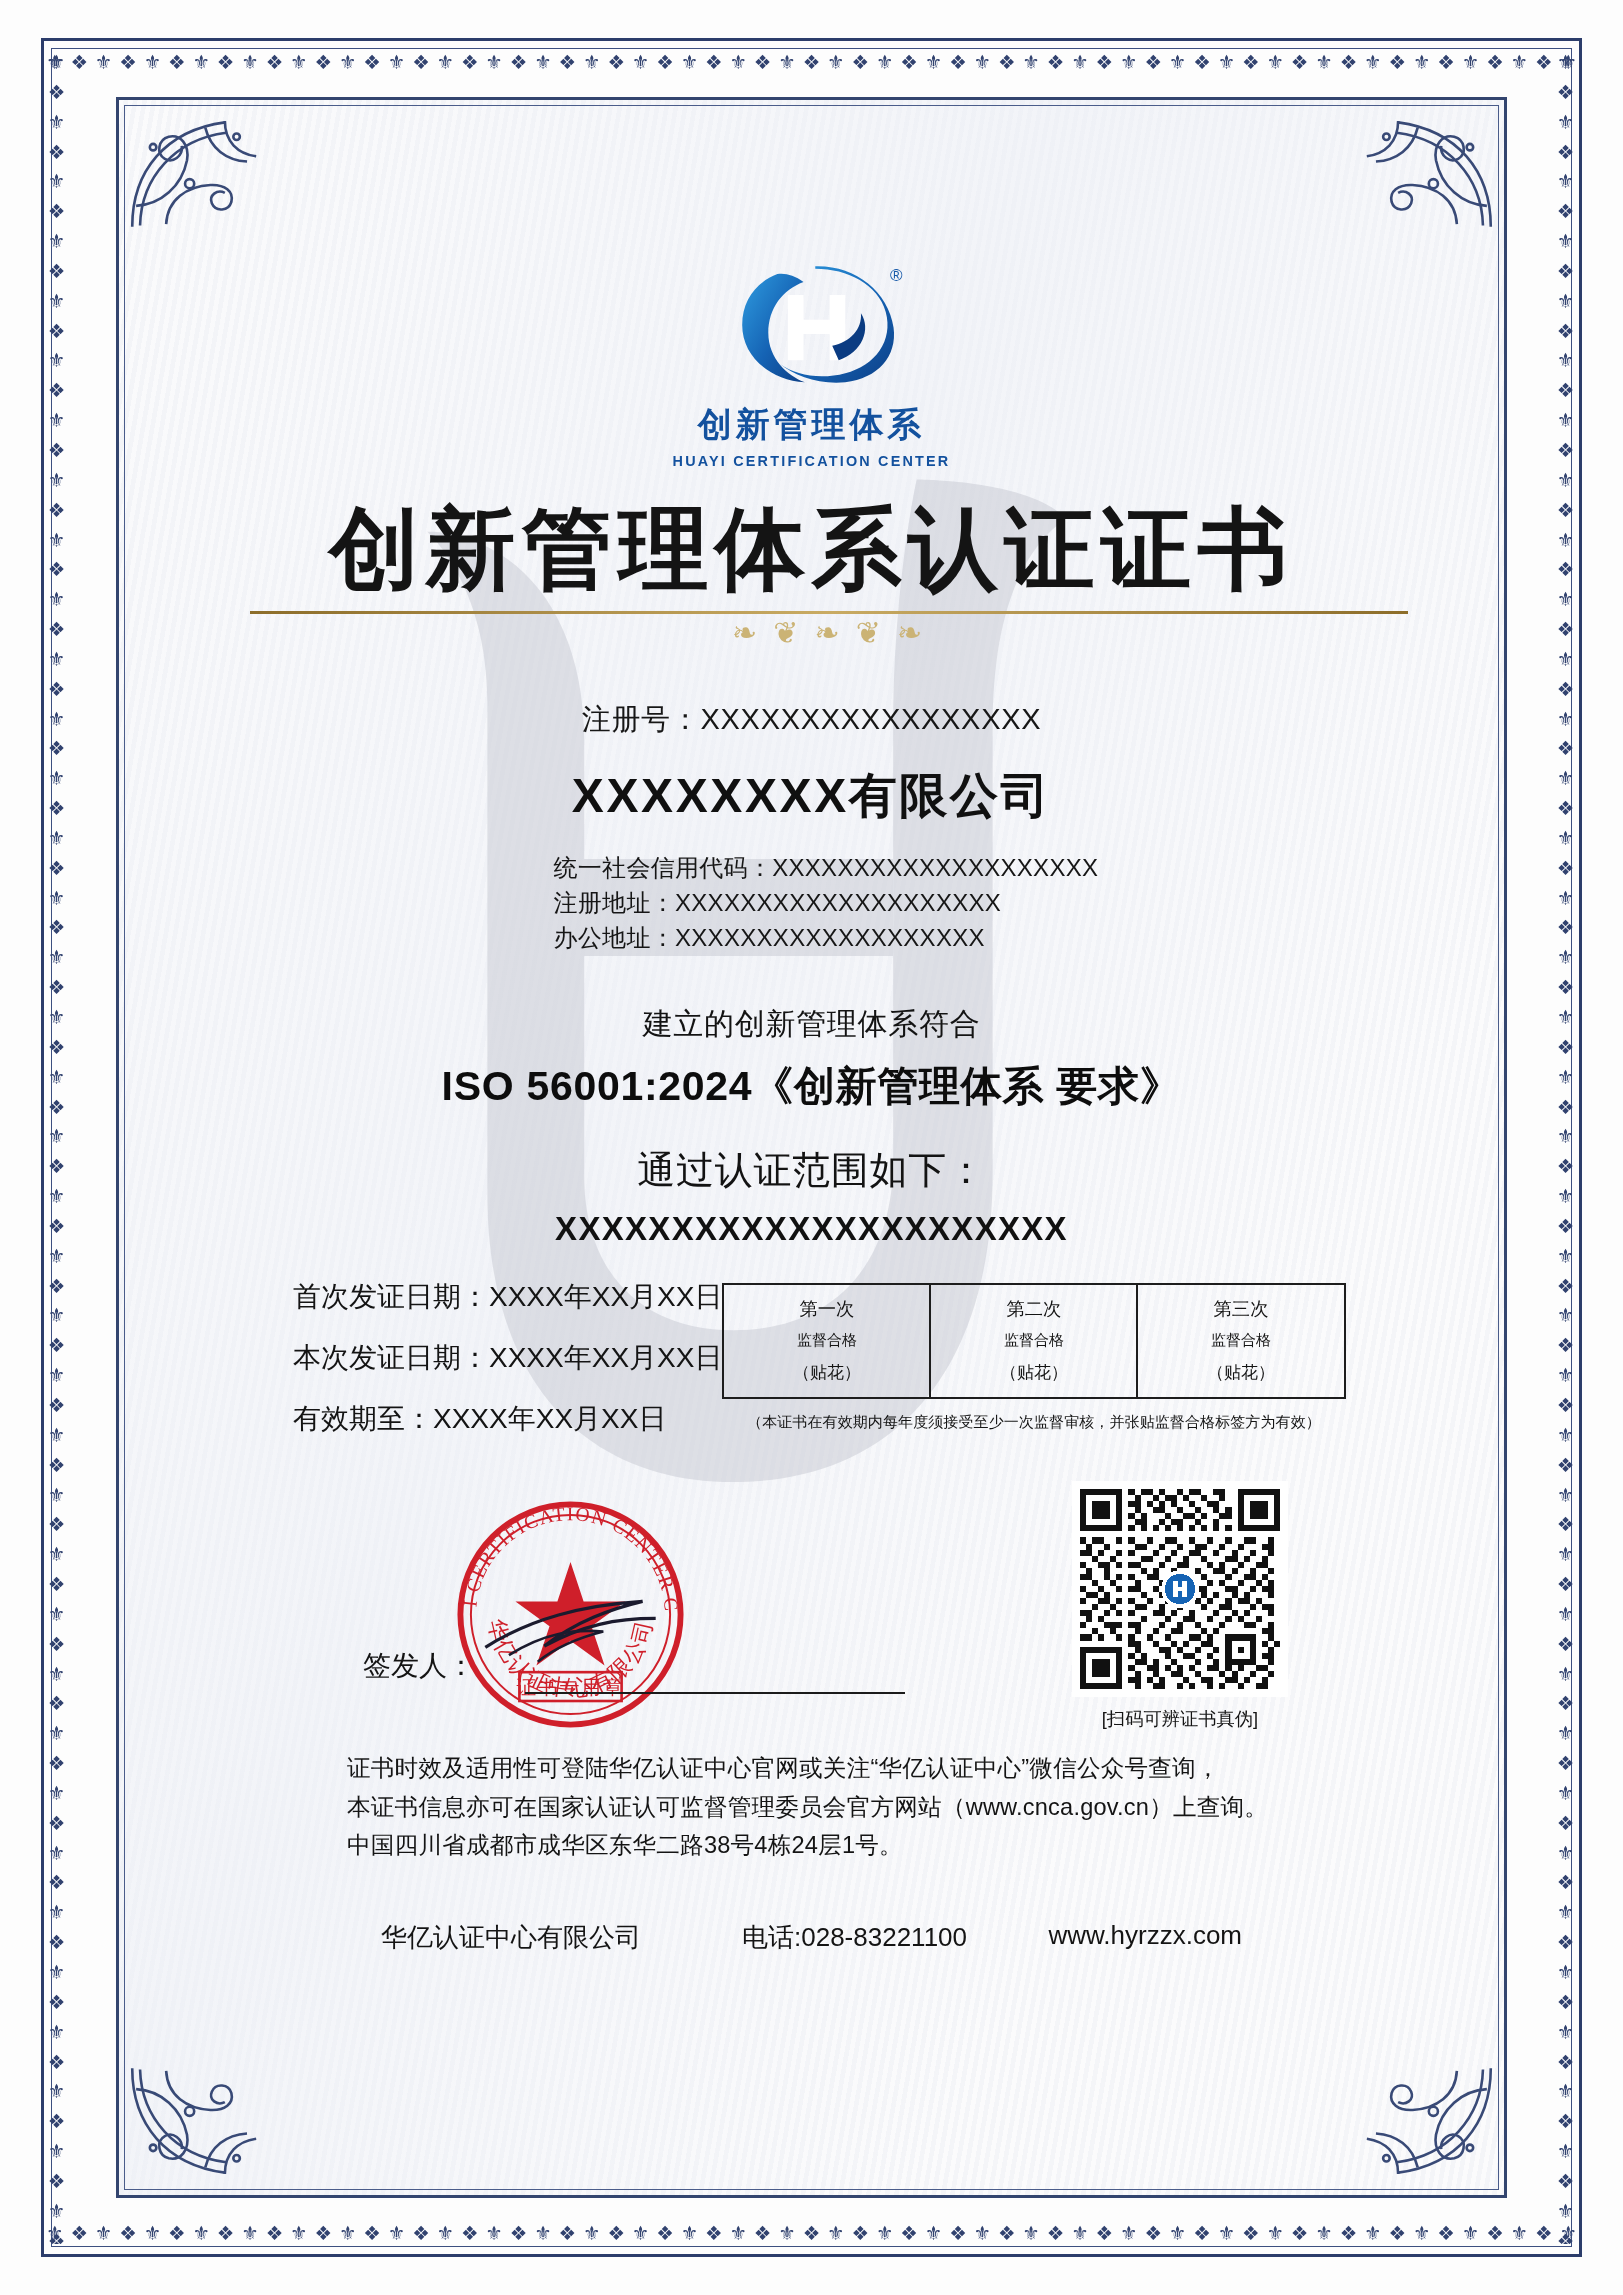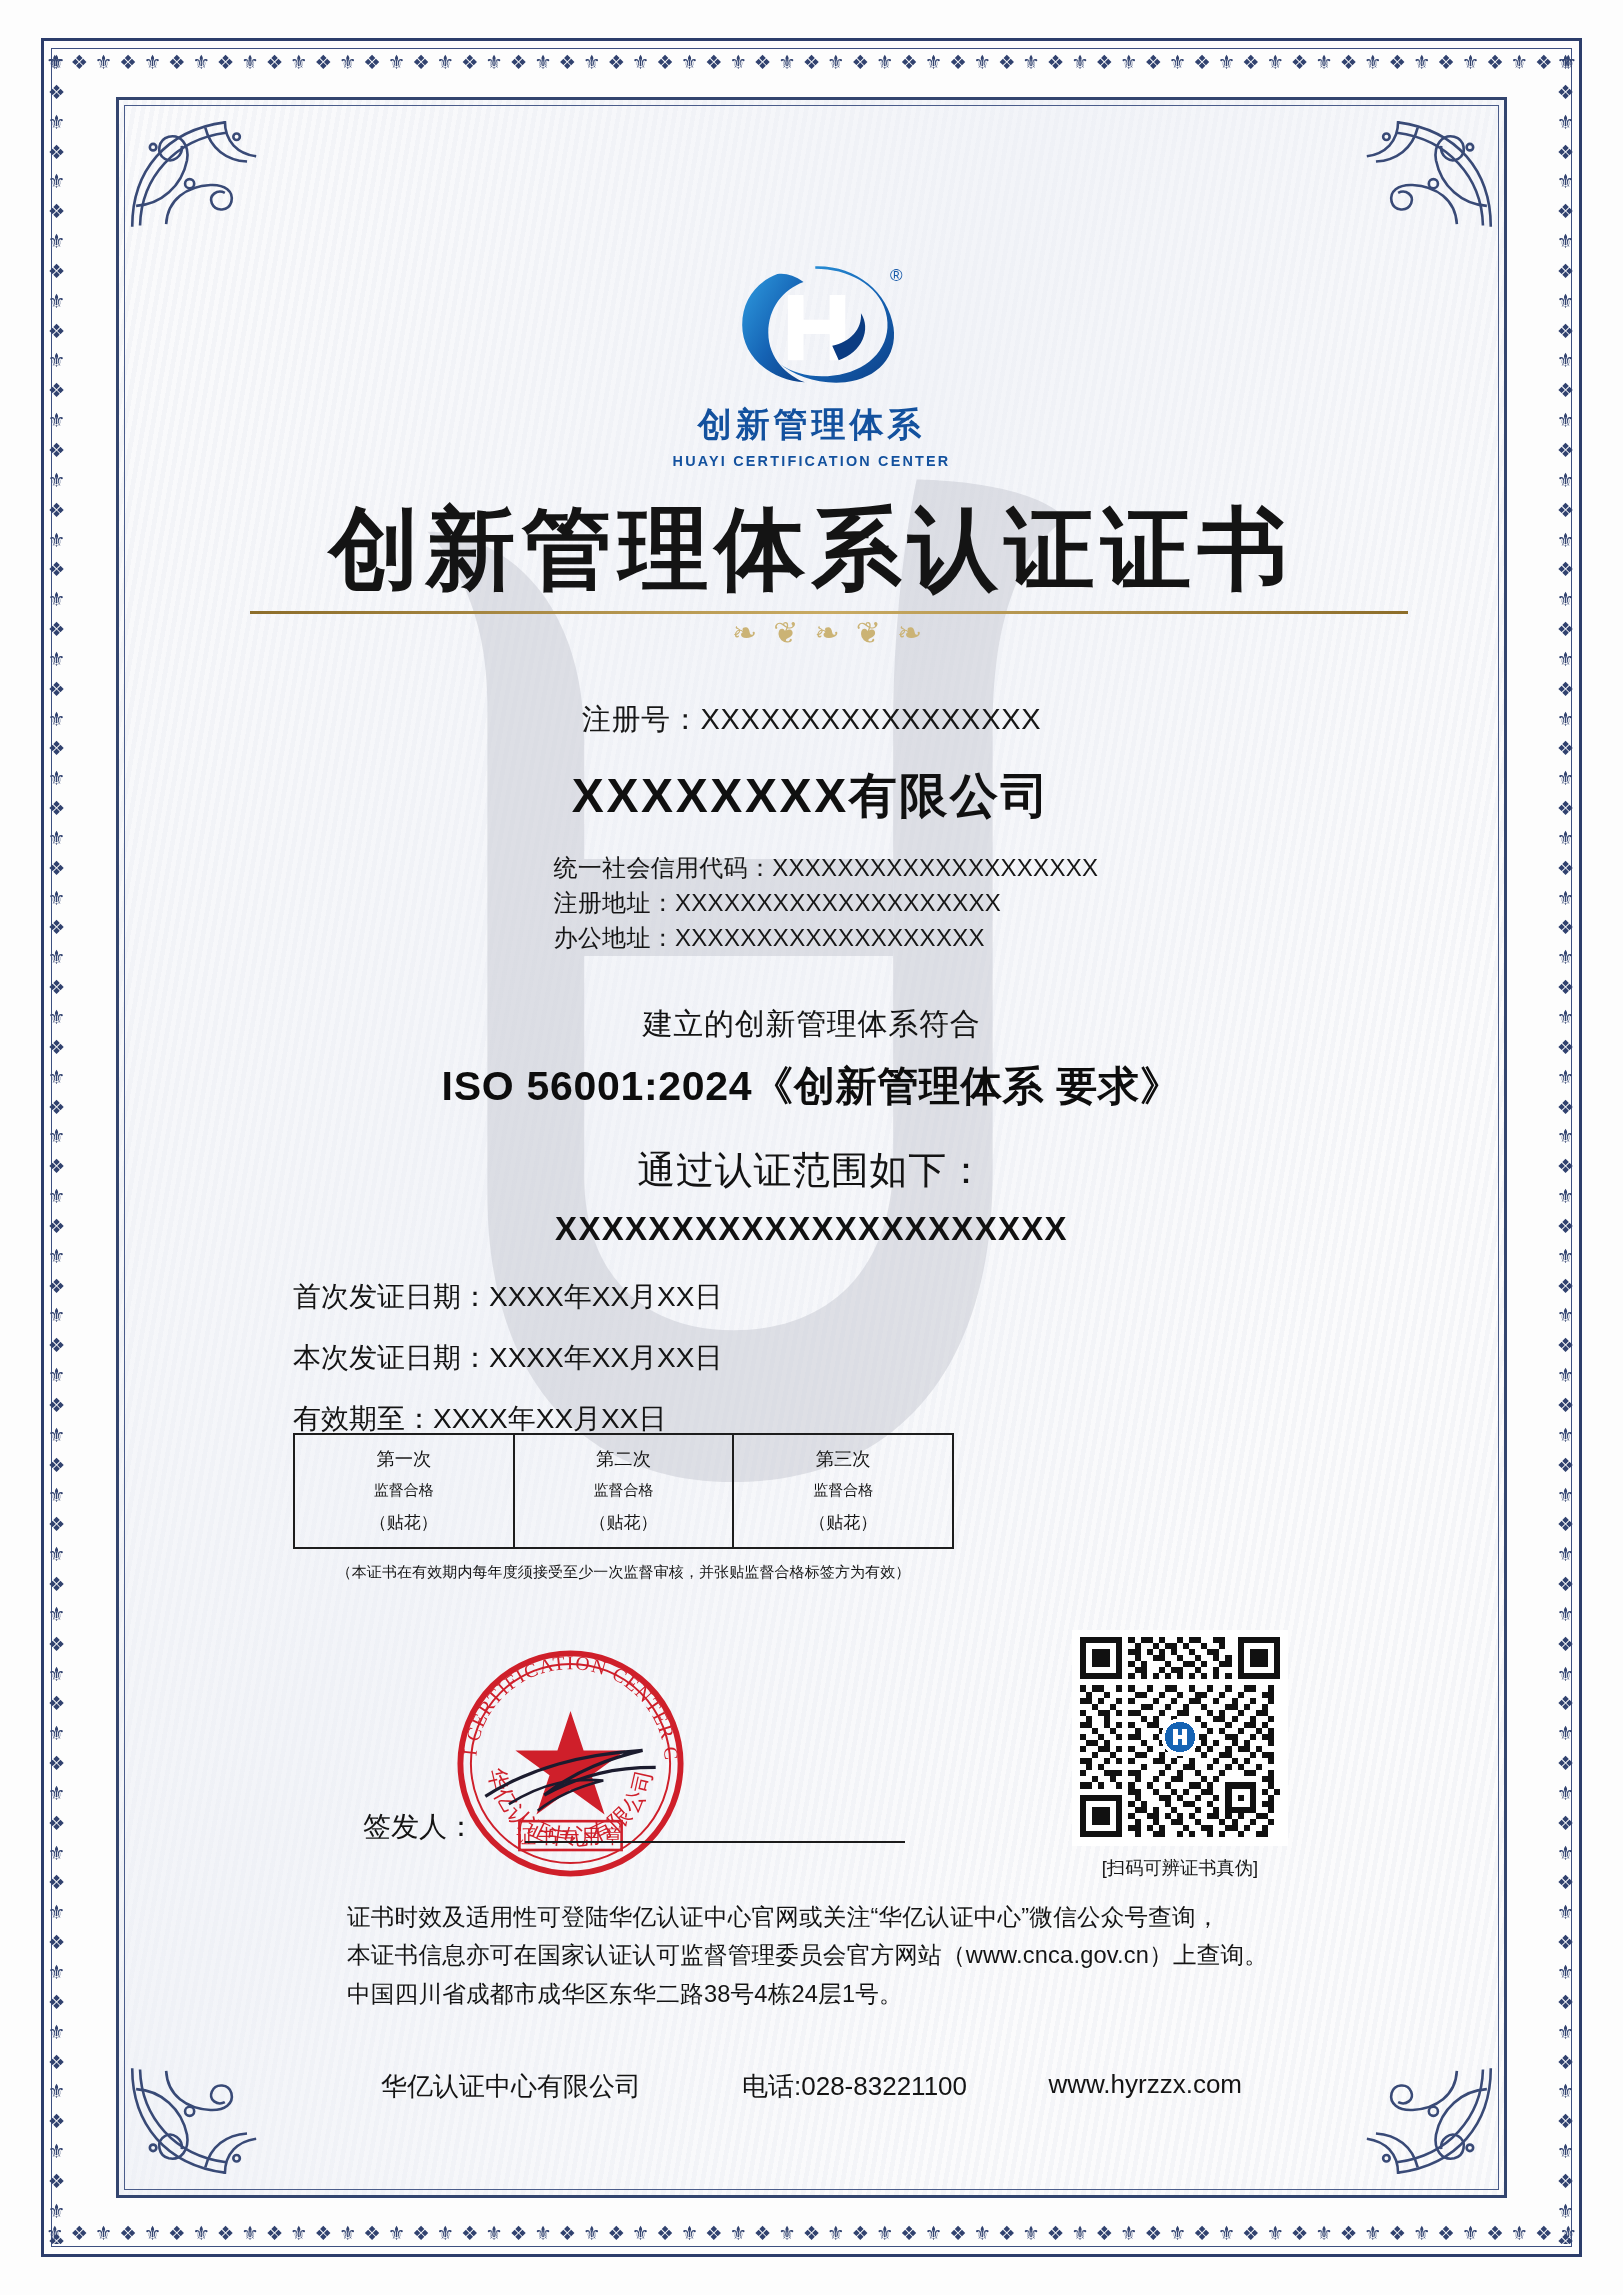--- a/index.html
+++ b/index.html
@@ -241,21 +241,20 @@
     letter-spacing: 1.3px;
   }
 
   
   .mid-row {
     margin-top: 35px;
     display: flex;
     align-items: flex-start;
     justify-content: space-between;
     padding: 0 27.5px 0 43px;
-    flex-direction: column;
   }
   .dates { text-align: left; }
   .date-line {
     font-size: 28px;
     line-height: 1.0;
     margin-bottom: 33px;
     color: #141414;
     white-space: nowrap;
   }
   .date-line:last-child { margin-bottom: 0; }
@@ -292,21 +291,21 @@
   .seal {
     position: absolute;
     left: 196px;
     top: -6.5px;
     width: 249px;
     height: 249px;
   }
   .sig-label {
     position: absolute;
     left: 113px;
-    top: 163px;
+    top: 151px;
     font-size: 28px;
     color: #141414;
   }
   .sig-line {
     position: absolute;
     left: 275px;
     top: 196px;
     width: 380px;
     border-bottom: 2px solid #1b1b1b;
   }

